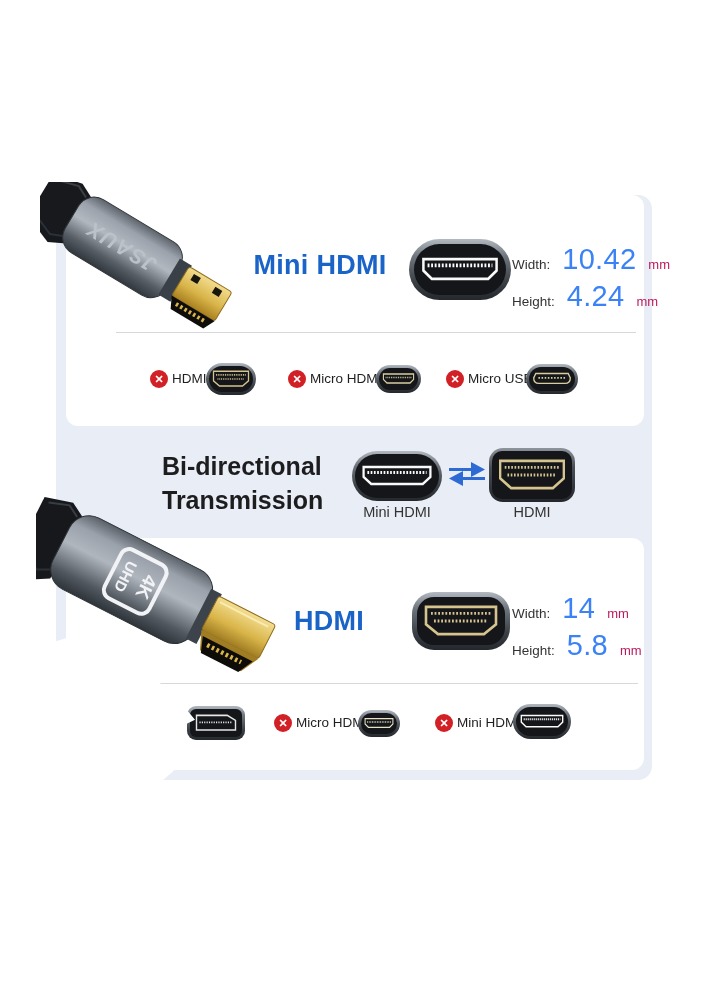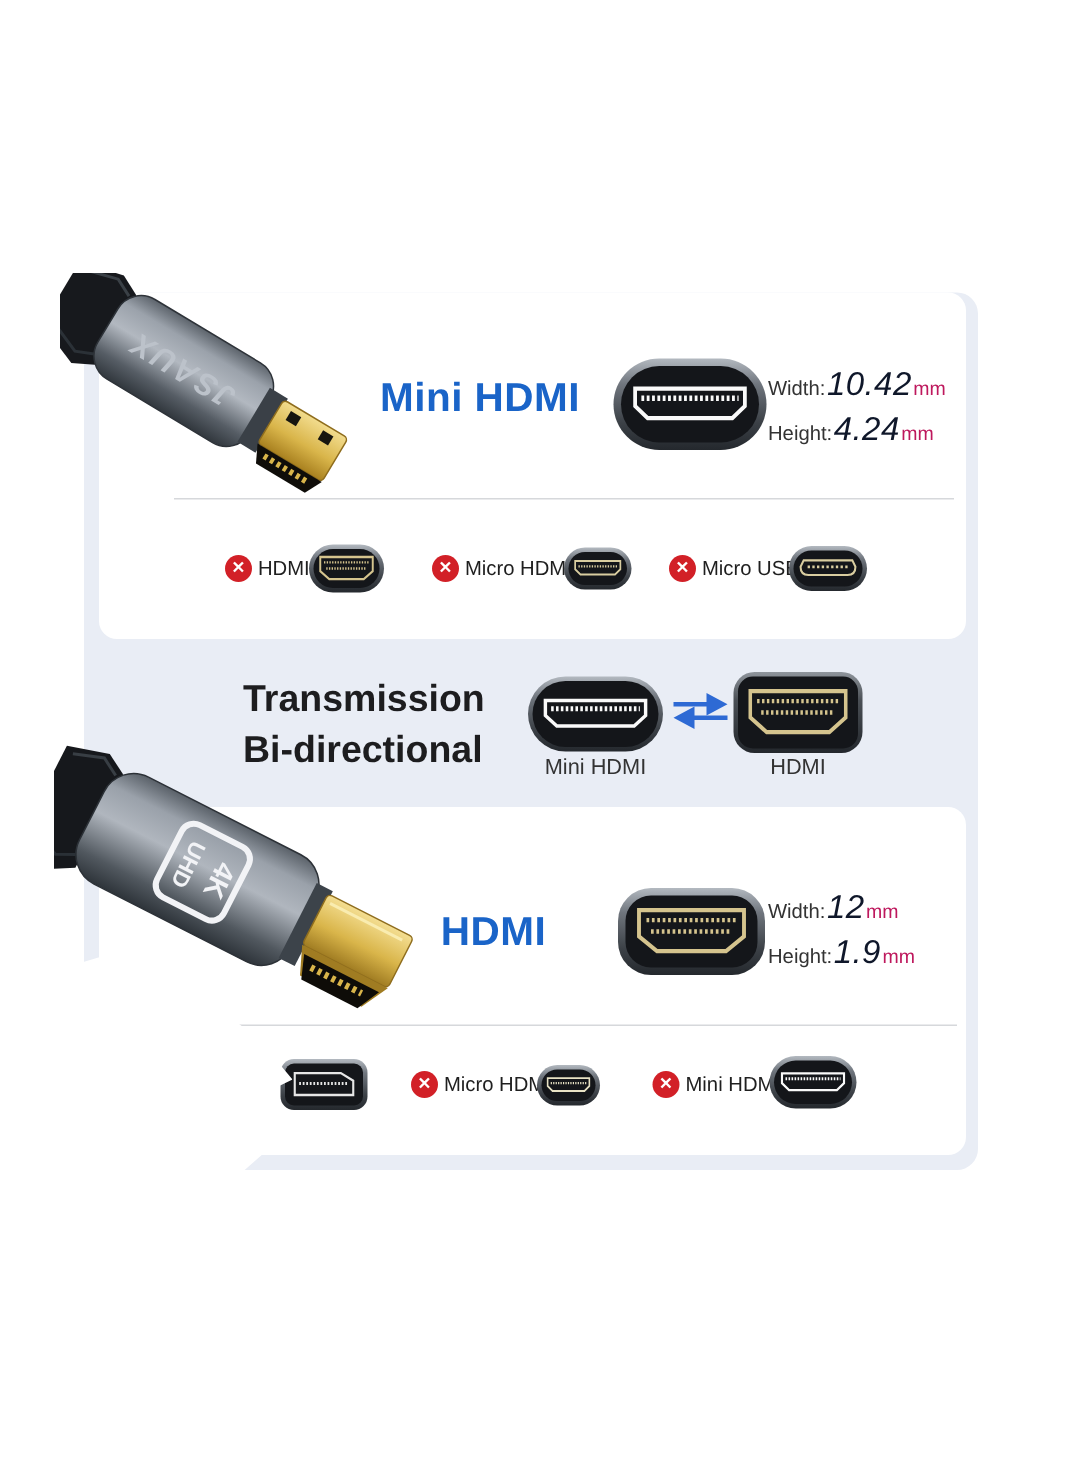--- a/index.html
+++ b/index.html
@@ -21,23 +21,23 @@
 
   .section-title{color:#1a64c8;font-weight:bold;font-size:27px;letter-spacing:.3px;text-align:center;}
   .mini-title{left:243px;top:250px;width:154px;}
   .hdmi-title{left:276px;top:606px;width:106px;}
 
   .bidi-title{left:162px;top:449px;font-size:25px;font-weight:bold;color:#1d1d1f;line-height:34px;}
 
   .dims{display:flex;flex-direction:column;gap:4px;}
   .dims-top{left:512px;top:243px;}
   .dims-bottom{left:512px;top:592px;}
-  .dim-row{display:flex;align-items:baseline;gap:1px;white-space:nowrap;}
+  .dim-row{display:flex;align-items:baseline;gap:12px;white-space:nowrap;}
   .dim-label{font-size:13.5px;color:#333;}
-  .dim-value{font-size:22px;color:#0f172a;letter-spacing:.3px;font-style:italic;}
+  .dim-value{font-size:29px;color:#3b82f6;letter-spacing:.3px;}
   .dim-unit{font-size:13px;color:#be185d;}
 
   
   .port{box-sizing:border-box;border-radius:999px;padding:4px;
         background:linear-gradient(180deg,#b3b9c0 0%,#70767e 28%,#3c4147 70%,#24282d 100%);}
   .port .face{width:100%;height:100%;background:#14161a;border-radius:inherit;overflow:hidden;}
   .port svg{width:100%;height:100%;display:block;}
   .port-rect{border-radius:14px;}
   .port-rect .face{border-radius:10px;}
   .port-dp{border-radius:9px;}
@@ -148,22 +148,22 @@
   <div class="abs port pad3" style="left:526px;top:364px;width:52px;height:30px;">
     <div class="face">
         <svg viewBox="0 0 88 44" preserveAspectRatio="none">
       <path d="M13 12 H75 L79 20 Q79 30 69 30 H19 Q9 30 9 20 Z" fill="none" stroke="#d9cda0" stroke-width="2.6"></path>
       <line x1="18" y1="20" x2="70" y2="20" stroke="#d9cda0" stroke-width="3.4" stroke-dasharray="3 3"></line>
     </svg>
       </div>
   </div>
 
   <div class="abs bidi-title">
+    <div>Bi-directional</div>
     <div>Transmission</div>
-    <div>Bi-directional</div>
   </div>
 
   <div class="abs port pad3" style="left:352px;top:451px;width:90px;height:50px;">
     <div class="face">
         <svg viewBox="0 0 88 44" preserveAspectRatio="none">
       <path d="M9 13 H79 V23 L71 30 H17 L9 23 Z" fill="none" stroke="#fafafa" stroke-width="2.4"></path>
       <line x1="13" y1="18.5" x2="75" y2="18.5" stroke="#fafafa" stroke-width="3.2" stroke-dasharray="1.8 1.6"></line>
     </svg>
       </div>
   </div>
@@ -229,26 +229,26 @@
       <path d="M9 9 H79 V25 L67 34 H21 L9 25 Z" fill="none" stroke="#d5c48e" stroke-width="2.6"></path>
       <line x1="14" y1="15" x2="74" y2="15" stroke="#d5c48e" stroke-width="2.6" stroke-dasharray="1.8 1.8"></line>
       <line x1="17" y1="22" x2="71" y2="22" stroke="#d5c48e" stroke-width="2.6" stroke-dasharray="1.8 1.8"></line>
     </svg>
       </div>
   </div>
 
   <div class="abs dims dims-bottom">
     <div class="dim-row">
       <span class="dim-label">Width:</span>
-      <span class="dim-value">12</span>
+      <span class="dim-value">14</span>
       <span class="dim-unit">mm</span>
     </div>
     <div class="dim-row">
       <span class="dim-label">Height:</span>
-      <span class="dim-value">1.9</span>
+      <span class="dim-value">5.8</span>
       <span class="dim-unit">mm</span>
     </div>
   </div>
 
   <div class="abs divider divider-2"></div>
 
   <div class="abs port port-dp pad3" style="left:187px;top:706px;width:58px;height:34px;">
     <div class="face">
         <svg viewBox="0 0 88 44" preserveAspectRatio="none">
       <path d="M11 10 H63 L77 18 V33 H11 Z" fill="none" stroke="#e6e6e6" stroke-width="2.4"></path>

